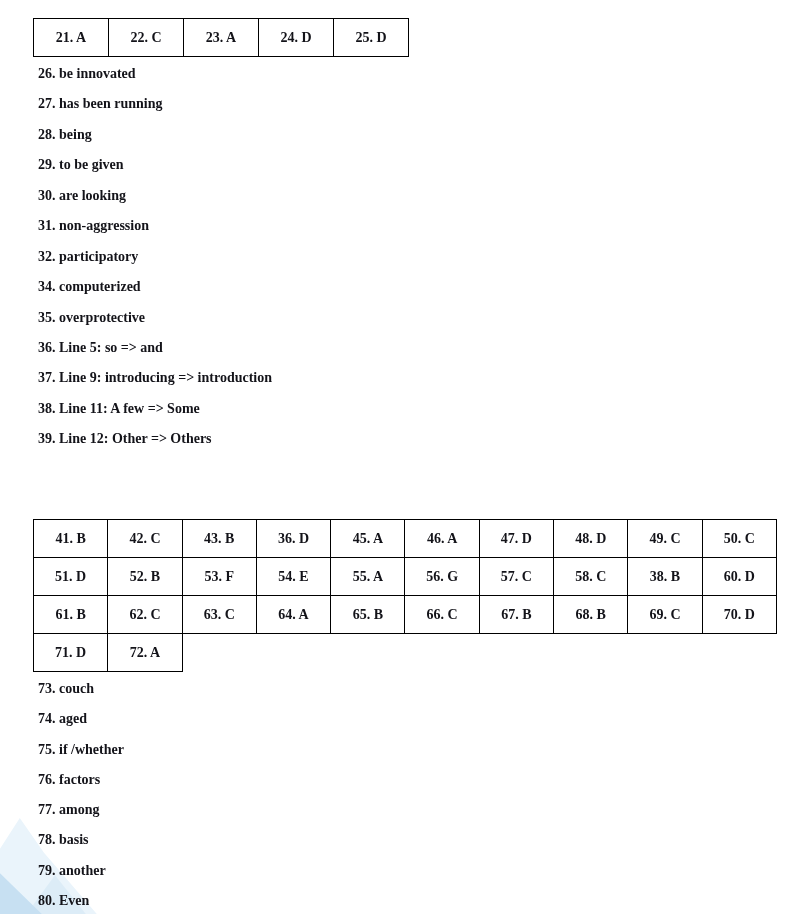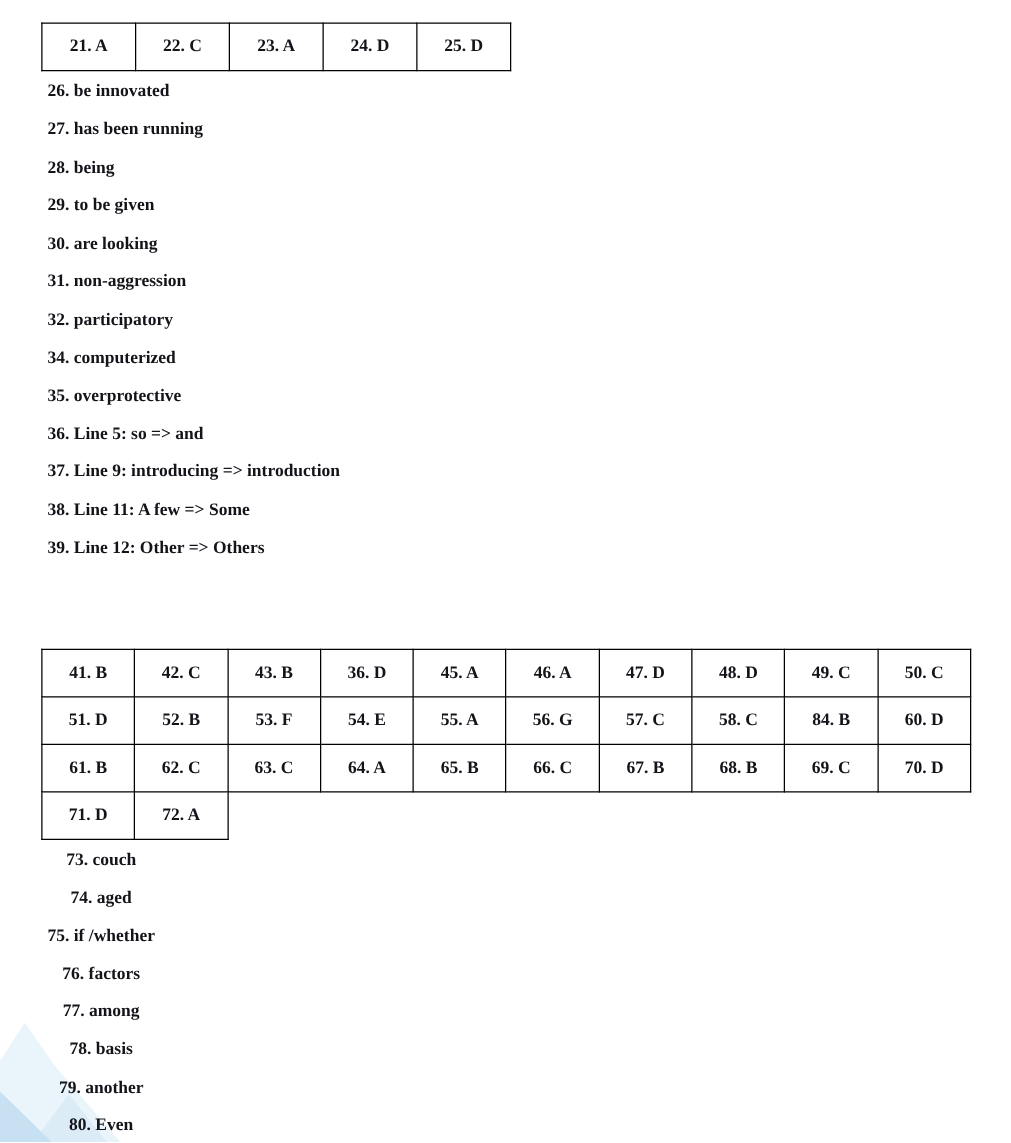--- a/index.html
+++ b/index.html
@@ -62,21 +62,21 @@
     font-size: 14px;
     font-weight: bold;
   }
   .list-mid { top: 59px; }
   .list-bottom { top: 674px; }
   .answer-line {
     height: 30.45px;
     line-height: 30.45px;
     white-space: pre;
   }
-  .list-bottom .answer-line { height: 30.3px; line-height: 30.3px; text-align: center; }
+  .list-bottom .answer-line { height: 30.3px; line-height: 30.3px; }
 </style>
 </head>
 <body>
 
 <div class="page">
 
   <div class="corner-decoration">
     <div class="tri tri-a"></div>
     <div class="tri tri-c"></div>
     <div class="tri tri-b"></div>
@@ -128,21 +128,21 @@
       </tr>
       <tr>
         <td>51. D</td>
         <td>52. B</td>
         <td>53. F</td>
         <td>54. E</td>
         <td>55. A</td>
         <td>56. G</td>
         <td>57. C</td>
         <td>58. C</td>
-        <td>84. B</td>
+        <td>38. B</td>
         <td>60. D</td>
       </tr>
       <tr>
         <td>61. B</td>
         <td>62. C</td>
         <td>63. C</td>
         <td>64. A</td>
         <td>65. B</td>
         <td>66. C</td>
         <td>67. B</td>

